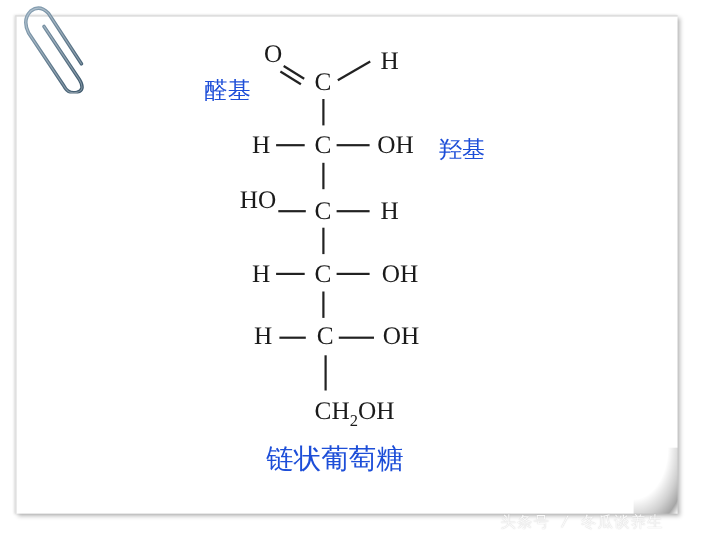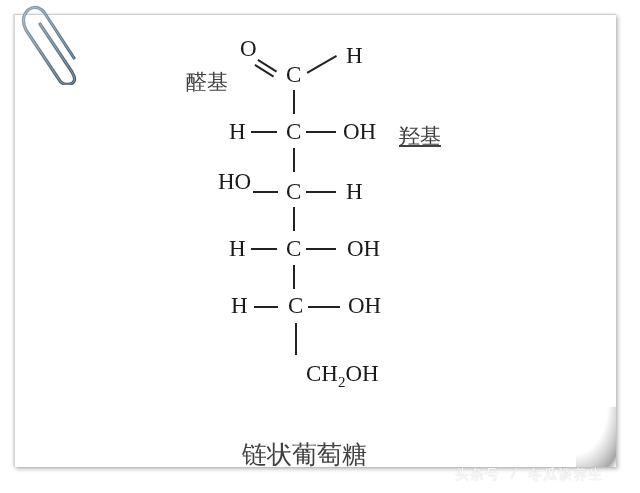--- a/index.html
+++ b/index.html
@@ -14,21 +14,21 @@
       box-shadow: 2px 2px 4px rgba(0,0,0,0.28), -1px 0 2px rgba(0,0,0,0.12);
       border-bottom-right-radius: 0 0;
     }
     .frame { width: 601px; height: 452px; }
     .curl {
       position: absolute; right: 0; bottom: 0; width: 40px; height: 60px;
       background: radial-gradient(ellipse at 0% 0%, rgba(255,255,255,0) 55%, rgba(0,0,0,0.18) 75%, rgba(0,0,0,0.35) 90%, rgba(255,255,255,0) 100%);
     }
     .clip { position: absolute; left: 20px; top: 0px; }
     .txt { position: absolute; color: #1a1a1a; font-size: 23px; line-height: 1; }
-    .pink { position: absolute; color: #404040; font-family: "DejaVu Sans", "Liberation Sans", sans-serif; }
+    .pink { position: absolute; color: #1d4ed8; font-family: "DejaVu Sans", "Liberation Sans", sans-serif; }
     .label-small { font-size: 21px; }
     .caption { font-size: 25px; }
     .bond { position: absolute; background: #222; }
     .h { height: 1.6px; }
     .v { width: 1.6px; }
     .sub { font-size: 15px; position: relative; top: 6px; }
     .watermark {
       position: absolute; left: 455px; top: 466px; font-size: 14px; color: rgba(255,255,255,0.9);
       font-family: Liberation Mono, monospace; letter-spacing: 1px;
       text-shadow: 0 0 1px rgba(150,150,150,0.6);
@@ -46,21 +46,21 @@
     <linearGradient id="clipg" x1="0" y1="0" x2="1" y2="1">
       <stop offset="0" stop-color="#8aa3b6"></stop>
       <stop offset="1" stop-color="#3f5a6e"></stop>
     </linearGradient>
   </defs>
   <path d="M20 24 L52 72 Q58 82 50 84 Q42 86 38 78 L6 30 Q0 18 8 10 Q16 4 24 12 L54 58" fill="none" stroke="url(#clipg)" stroke-width="3.2" stroke-linecap="round" stroke-linejoin="round"></path>
   <path d="M20 24 L52 72 Q58 82 50 84 Q42 86 38 78 L6 30 Q0 18 8 10 Q16 4 24 12 L54 58" fill="none" stroke="rgba(255,255,255,0.35)" stroke-width="1" stroke-linecap="round"></path>
 </svg>
 
 <span class="pink label-small" style="left:186px; top:68px;">醛基</span>
-<span class="pink label-small" style="left:399px; top:122px;text-decoration:underline;">羟基</span>
+<span class="pink label-small" style="left:399px; top:122px;">羟基</span>
 
 <span class="txt" style="left:240px; top:37px;">O</span>
 <span class="txt" style="left:346px; top:44px;">H</span>
 <span class="txt" style="left:286px; top:63px;">C</span>
 
 <div class="bond h" style="left:258px; top:59px; width:22px; transform: rotate(32deg); transform-origin:left center;"></div>
 <div class="bond h" style="left:255px; top:64px; width:22px; transform: rotate(32deg); transform-origin:left center;"></div>
 
 <div class="bond h" style="left:307px; top:72px; width:34px; transform: rotate(-30deg); transform-origin:left center;"></div>
 
@@ -87,19 +87,19 @@
 <span class="txt" style="left:347px; top:237px;">OH</span>
 <div class="bond v" style="left:293px; top:265px; height:24px;"></div>
 
 <span class="txt" style="left:231px; top:294px;">H</span>
 <div class="bond h" style="left:254px; top:306px; width:24px;"></div>
 <span class="txt" style="left:288px; top:294px;">C</span>
 <div class="bond h" style="left:308px; top:306px; width:32px;"></div>
 <span class="txt" style="left:348px; top:294px;">OH</span>
 <div class="bond v" style="left:295px; top:323px; height:32px;"></div>
 
-<span class="txt" style="left:286px; top:362px;margin-left:20px;">
+<span class="txt" style="left:286px; top:362px;">
   <span>CH</span><span class="sub">2</span><span>OH</span>
 </span>
 
-<span class="pink caption" style="left:242px; top:438px;">链状葡萄糖</span>
+<span class="pink caption" style="left:242px; top:400px;">链状葡萄糖</span>
 
 <span class="watermark">头条号 / 冬瓜谈养生</span>
 
 </body></html>

